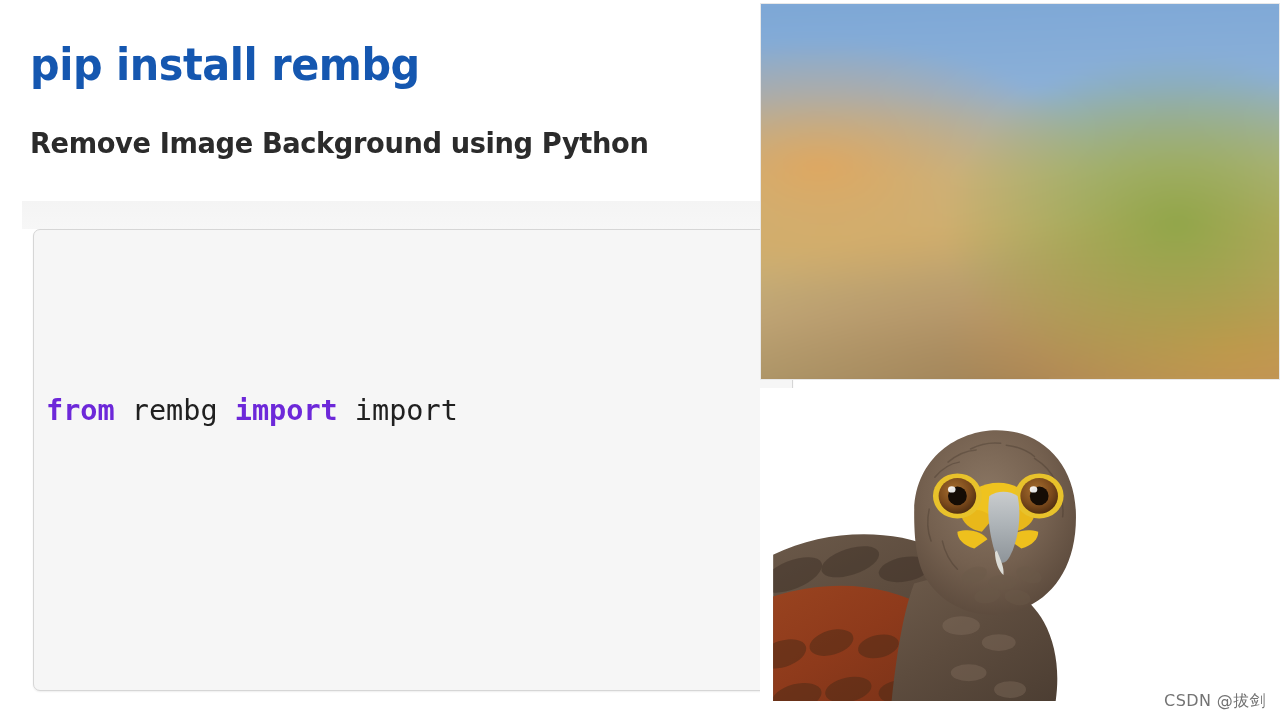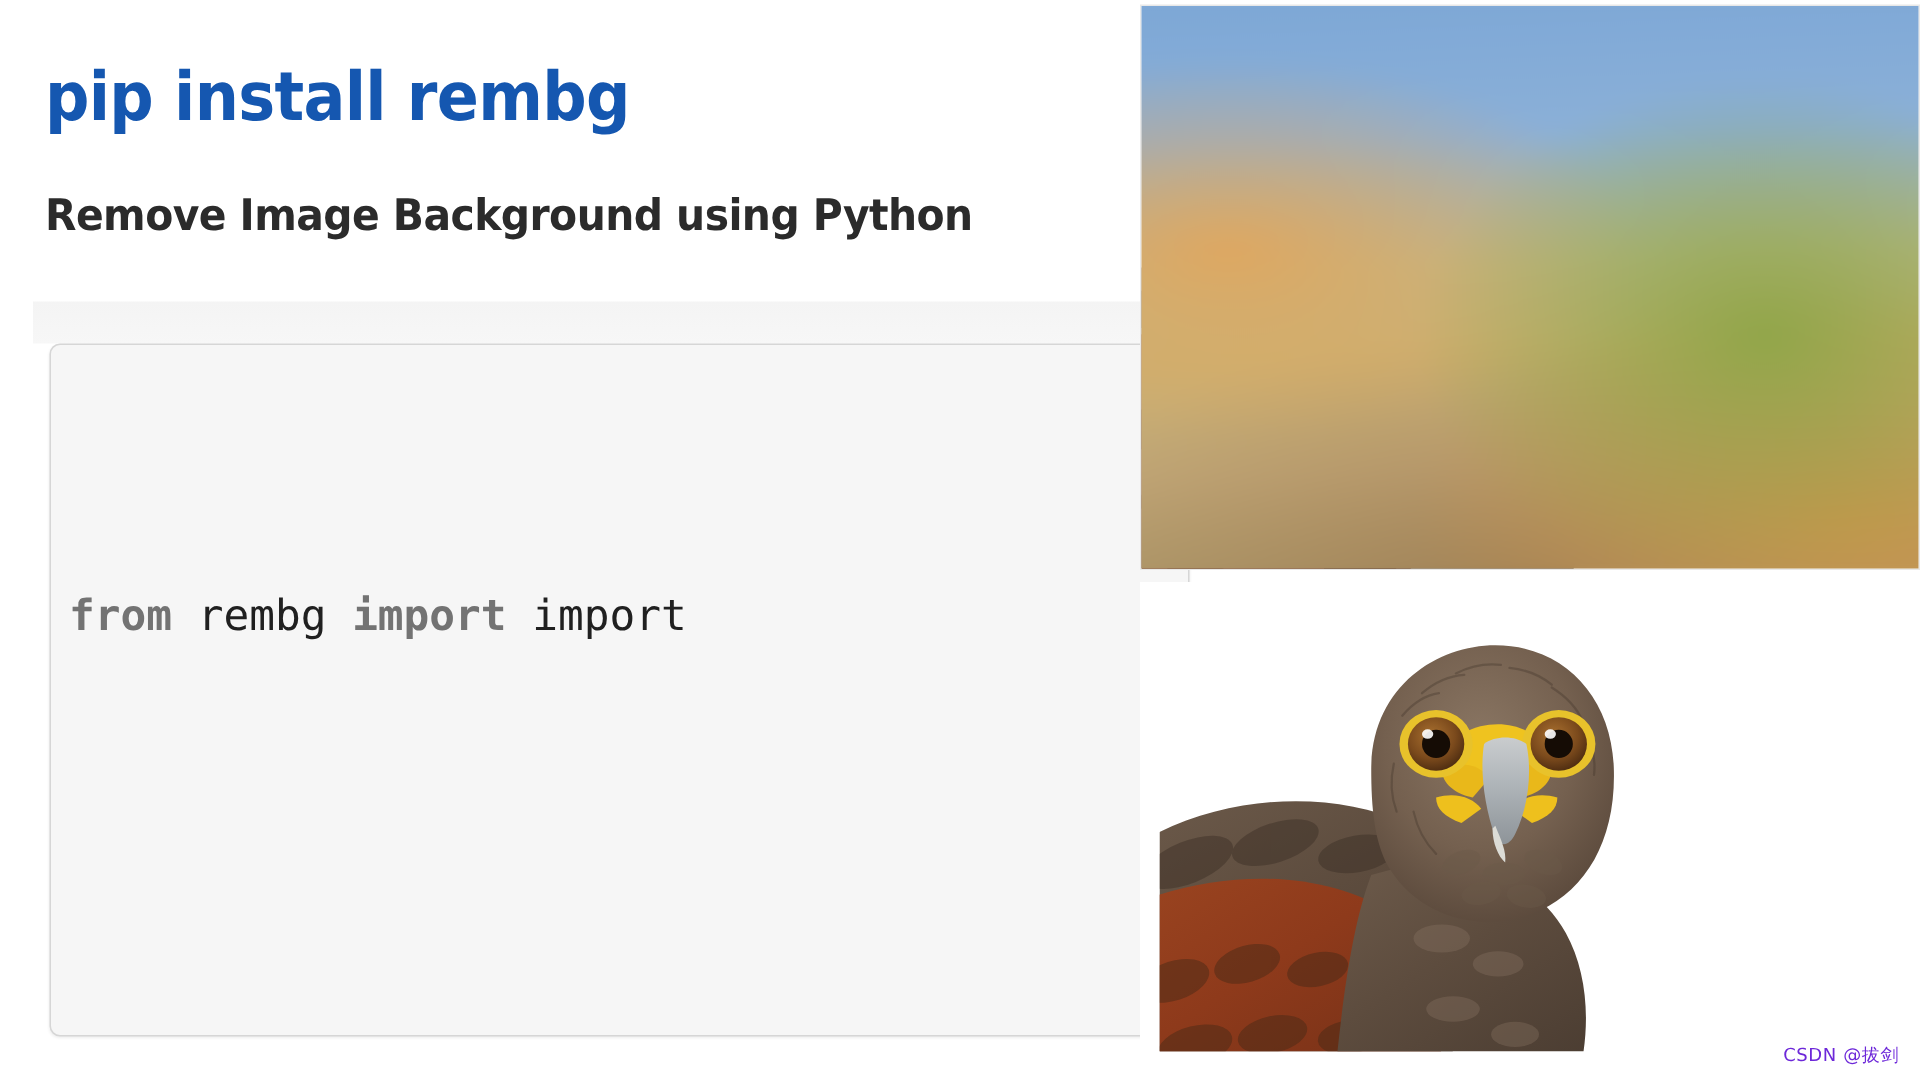--- a/index.html
+++ b/index.html
@@ -80,21 +80,21 @@
     position: absolute;
     left: 12px;
     top: 13px;
     font-family: "DejaVu Sans Mono", monospace;
     font-size: 28.5px;
     line-height: 48px;
     white-space: pre;
     color: #202020;
   }
   .code-line { height: 48px; }
-  .tok-kw   { color: #737373; font-weight: bold; }
+  .tok-kw   { color: #6d28d9; font-weight: bold; }
   .tok-name { color: #202020; margin-top: 16px; }
 
   
   .photo-frame {
     position: absolute;
     overflow: hidden;
     background: #ffffff;
   }
   #photo-original {
     left: 760px; top: 3px;
@@ -122,22 +122,22 @@
     filter: blur(7px);
     transform: scale(1.08);
   }
 
   
   #watermark {
     position: absolute;
     right: 14px;
     bottom: 8px;
     font-family: "DejaVu Sans", sans-serif;
-    font-size: 12px;
-    color: #6d28d9;
+    font-size: 16px;
+    color: #737373;
     letter-spacing: 0.4px;
     white-space: nowrap;
   }
 </style>
 </head>
 <body>
 
 <div id="left-panel">
 
   <div id="page-title">pip install rembg</div>

